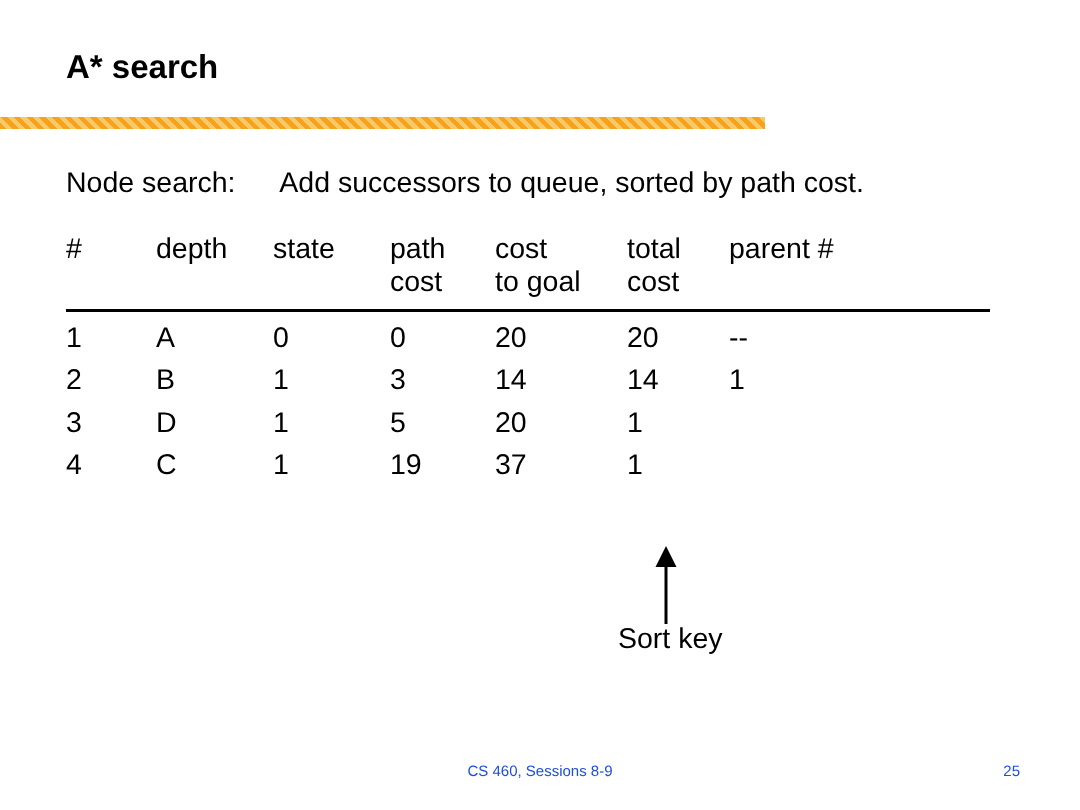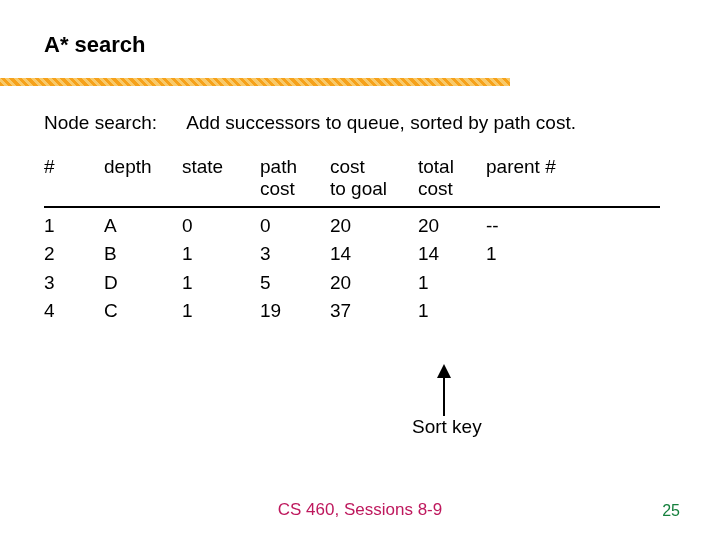--- a/index.html
+++ b/index.html
@@ -96,29 +96,29 @@
     left: 412px;
     top: 416px;
     font-size: 19px;
   }
   .footer {
     position: absolute;
     bottom: 20px;
     left: 0;
     width: 100%;
     text-align: center;
-    font-size: 17px;
-    color: #be185d;
+    font-size: 10px;
+    color: #1d4ed8;
   }
   .page-num {
     position: absolute;
     right: 40px;
     bottom: 20px;
-    font-size: 16px;
-    color: #15803d;
+    font-size: 10px;
+    color: #1d4ed8;
   }
 </style>
 </head>
 <body>
 
 <div class="slide">
 
   <div class="title">A* search</div>
   <div class="underline-bar"></div>
 

